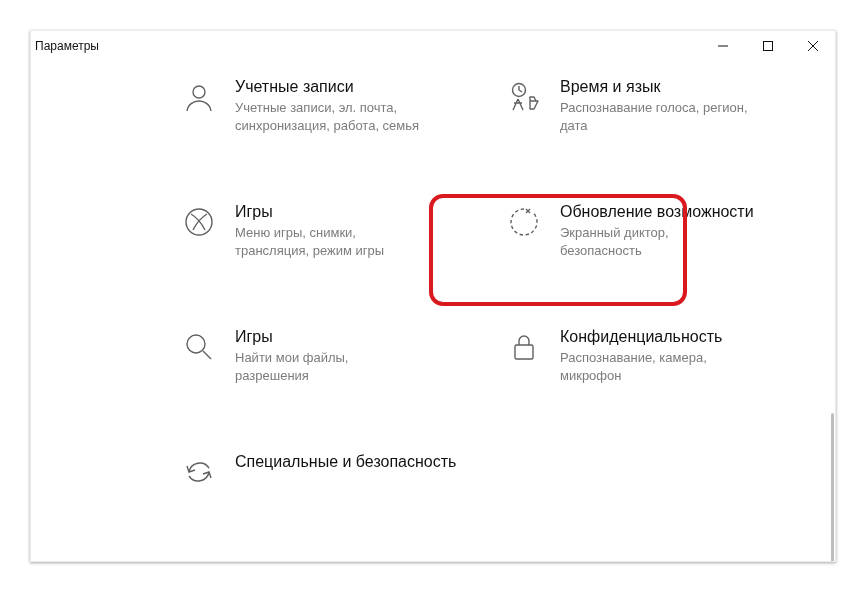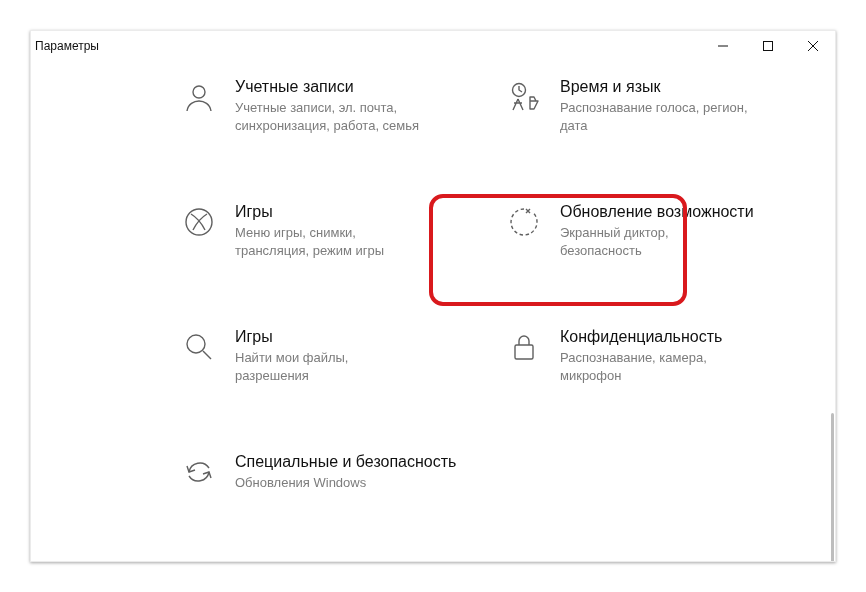--- a/index.html
+++ b/index.html
@@ -195,21 +195,20 @@
       <div class="item">
         <span class="icon">
           <svg viewBox="0 0 32 32">
               <path d="M26 12a11 11 0 0 0-20 4"></path>
               <path d="M6 20a11 11 0 0 0 20-4"></path>
               <path d="M4 10l2 6 6-2M28 22l-2-6-6 2"></path>
             </svg>
         </span>
         <div class="txt">
           <span class="title">Специальные и безопасность</span>
-          <span class="desc">Обновления Windows</span>
         </div>
       </div>
 
       <div></div>
 
     </div>
 
     <div class="highlight" style="left:398px; top:133px; width:258px; height:112px;"></div>
 
     <div class="scrollbar-track">

